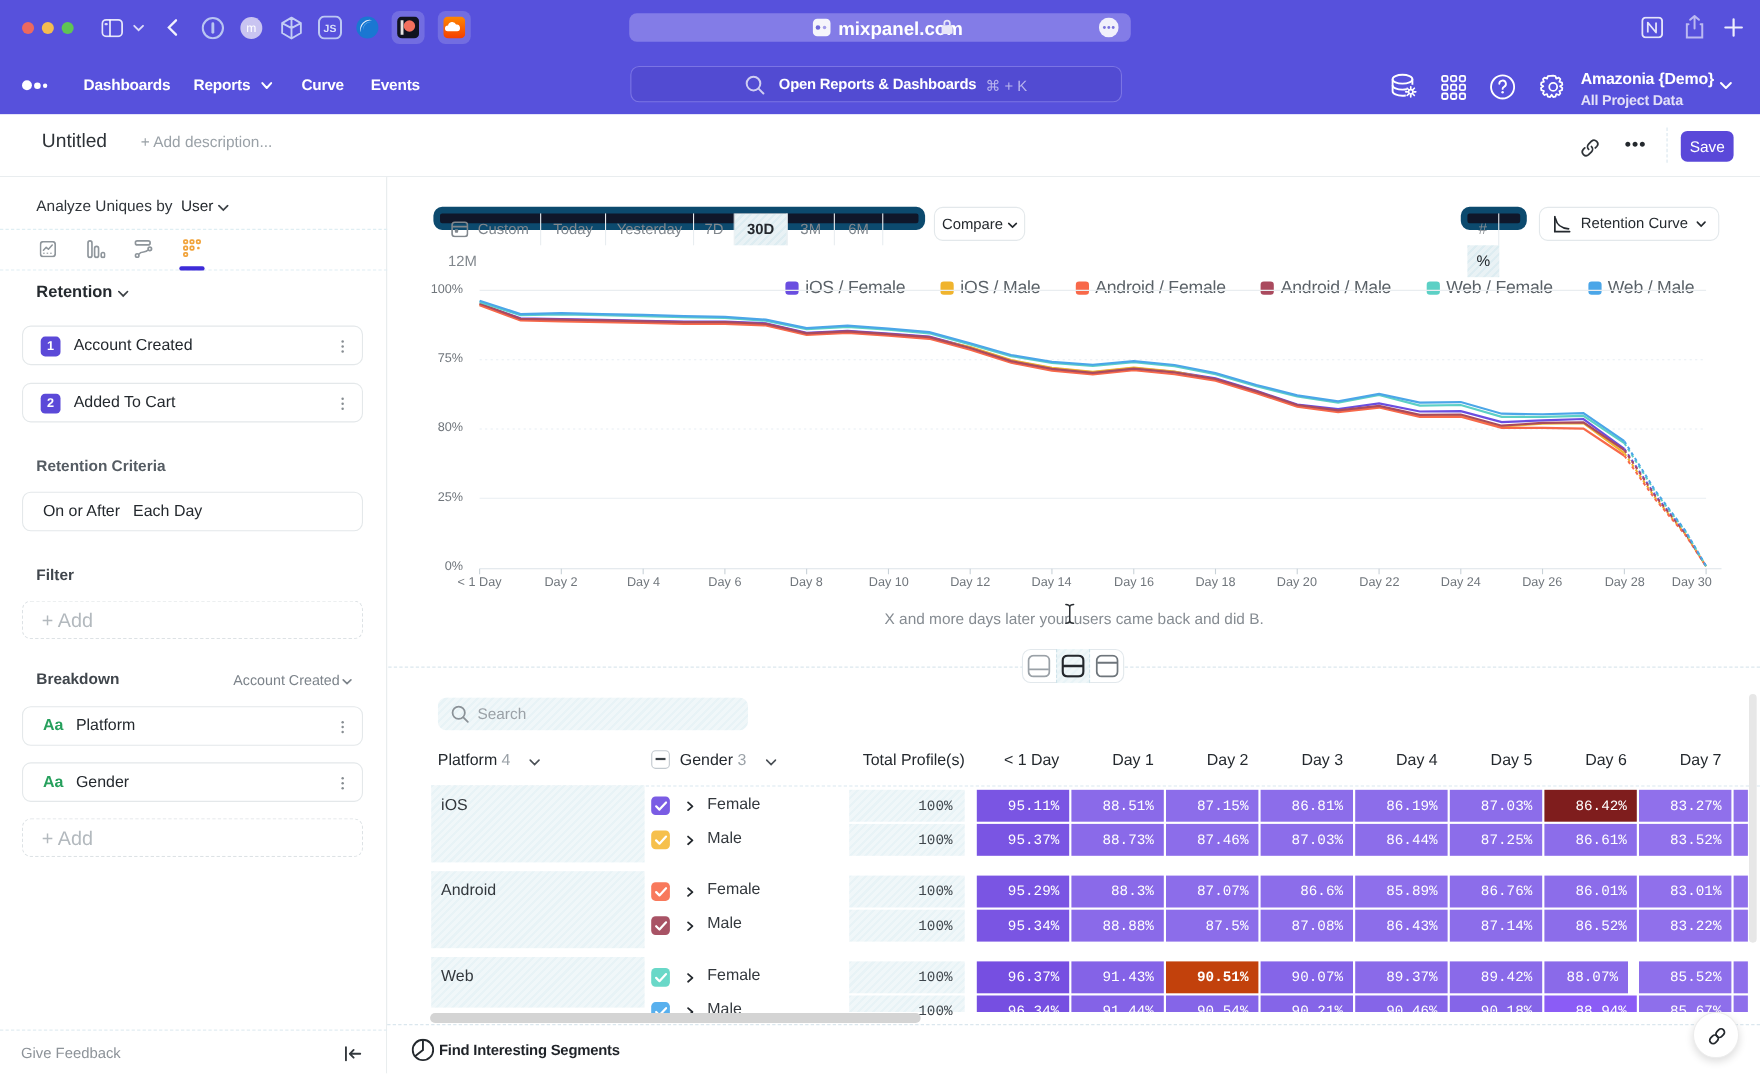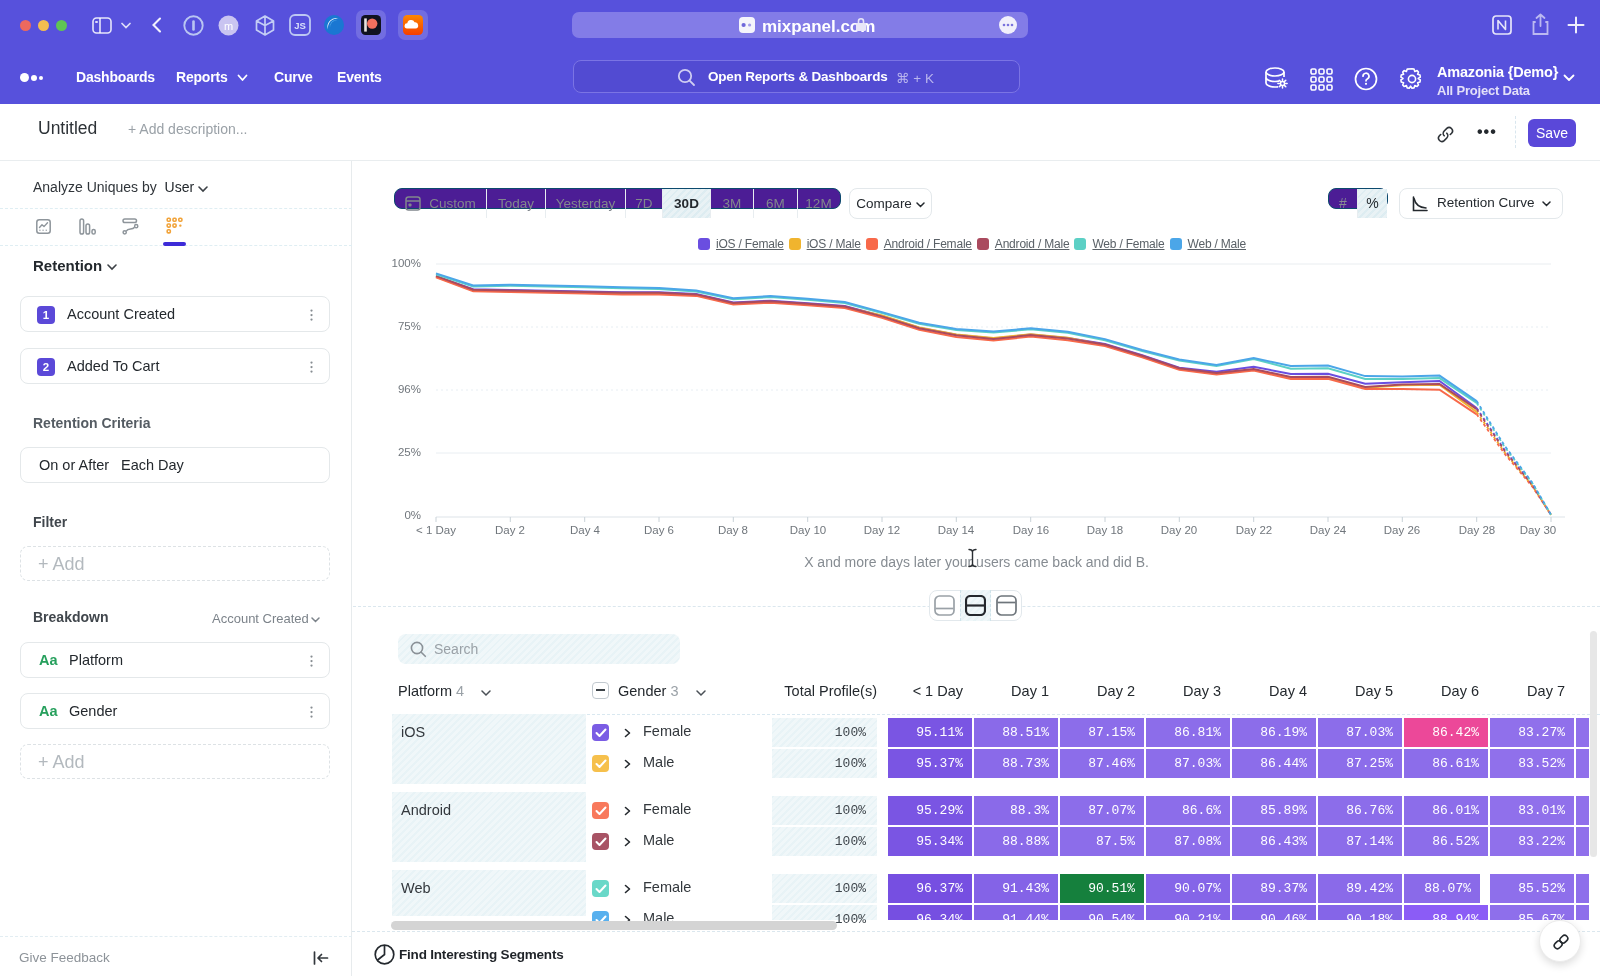--- a/index.html
+++ b/index.html
@@ -13,25 +13,25 @@
 #searchnav{position:absolute;left:573px;top:60px;width:447px;height:33px;background:#524bd2;border:1px solid #7b74e4;border-radius:8px;}
 #pagehead{position:absolute;left:0;top:104px;width:1600px;height:57px;background:#fff;border-bottom:1px solid #e9edef;}
 #sidebar{position:absolute;left:0;top:161px;width:352px;height:815px;background:#fff;border-right:1px solid #e7ebed;}
 .card{position:absolute;left:20px;width:310px;height:36px;border:1px solid #e4e8ea;border-radius:8px;background:#fff;}
 .badge{position:absolute;left:16px;top:9px;width:18px;height:18px;background:#5b49d8;border-radius:4px;color:#fff;font-size:11.5px;font-weight:700;text-align:center;line-height:18px;}
 .cardtxt{position:absolute;left:46px;top:9px;font-size:14.5px;color:#24292e;}
 .vdots{position:absolute;right:16px;top:10px;width:3px;height:16px;}
 .addbox{position:absolute;left:20px;width:310px;height:35px;border:1px dashed #dde2e5;border-radius:8px;color:#b3b9be;font-size:18px;}
 .seclabel{position:absolute;left:33px;font-size:14px;font-weight:700;color:#40464c;}
 #main{position:absolute;left:353px;top:161px;width:1247px;height:815px;background:#fff;}
-.seg{position:absolute;top:27px;height:21px;border:1px solid #0c4a6e;border-radius:8px;background:#4c1d95;}
+.seg{position:absolute;top:27px;height:21px;border:6px solid #0c4a6e;border-radius:8px;background:#0f172a;}
 .segitem{float:left;height:29px;line-height:29px;text-align:center;font-size:13.5px;color:#81878d;border-right:1px solid #e8edf0;}
 .btn{position:absolute;top:27px;height:31px;border:1px solid #e3e8eb;border-radius:8px;background:#fff;font-size:13.5px;color:#24292e;}
 .sel{background:#e9f2f5;background-image:repeating-linear-gradient(135deg,rgba(137,196,214,0.12) 0px,rgba(137,196,214,0.12) 2px,rgba(255,255,255,0) 2px,rgba(255,255,255,0) 5px);color:#24292e;font-weight:700;}
-.legenditem{display:inline-flex;align-items:center;margin:0;font-size:12px;letter-spacing:-0.2px;color:#5a6167;white-space:nowrap;text-decoration:underline;}
+.legenditem{display:inline-flex;align-items:center;margin:16px;font-size:16px;letter-spacing:-0.2px;color:#5a6167;white-space:nowrap;}
 .sw{width:12px;height:12px;border-radius:3px;margin-right:6px;display:inline-block;}
 .ylab{position:absolute;font-size:11.5px;color:#70767c;text-align:right;width:40px;}
 .xlab{position:absolute;font-size:11.5px;color:#70767c;text-align:center;width:60px;top:363px;}
 .hdr{font-size:14.5px;color:#24292e;}
 .shimmer{background:#f0f7f9;background-image:repeating-linear-gradient(135deg,rgba(137,196,214,0.08) 0px,rgba(137,196,214,0.08) 2px,rgba(255,255,255,0) 2px,rgba(255,255,255,0) 5px);}
 .pcell{position:absolute;background:#7d5ce6;color:#fff;font-family:"Liberation Mono",monospace;font-size:13px;text-align:right;line-height:29px;padding-right:9px;}
 .tpcell{position:absolute;left:419px;width:105px;height:29px;font-family:"Liberation Mono",monospace;font-size:13px;color:#3f464c;text-align:right;line-height:29px;padding-right:11px;}
 .cbx{position:absolute;width:17px;height:17px;border-radius:4px;}
 .cbx svg{position:absolute;left:2.5px;top:3.5px;}
 .rowlab{position:absolute;font-size:14.5px;color:#33383d;}
@@ -356,21 +356,21 @@
   <div class="abs" style="left:345px;top:76px;width:548px;display:flex;justify-content:space-between;">
       <span class="legenditem"><span class="sw" style="background:#6a4ee0;"></span>iOS / Female</span>
       <span class="legenditem"><span class="sw" style="background:#f0b42e;"></span>iOS / Male</span>
       <span class="legenditem"><span class="sw" style="background:#f8694a;"></span>Android / Female</span>
       <span class="legenditem"><span class="sw" style="background:#aa4a5e;"></span>Android / Male</span>
       <span class="legenditem"><span class="sw" style="background:#5cd0c5;"></span>Web / Female</span>
       <span class="legenditem"><span class="sw" style="background:#4ba6e8;"></span>Web / Male</span>
     </div>
   <div class="ylab" style="left:28px;top:96px;">100%</div>
     <div class="ylab" style="left:28px;top:159px;">75%</div>
-    <div class="ylab" style="left:28px;top:222px;">96%</div>
+    <div class="ylab" style="left:28px;top:222px;">80%</div>
     <div class="ylab" style="left:28px;top:285px;">25%</div>
     <div class="ylab" style="left:28px;top:348px;">0%</div>
   <div class="xlab" style="left:53px;">&lt; 1 Day</div>
     <div class="xlab" style="left:127px;">Day 2</div>
     <div class="xlab" style="left:202px;">Day 4</div>
     <div class="xlab" style="left:276px;">Day 6</div>
     <div class="xlab" style="left:350px;">Day 8</div>
     <div class="xlab" style="left:425px;">Day 10</div>
     <div class="xlab" style="left:499px;">Day 12</div>
     <div class="xlab" style="left:573px;">Day 14</div>
@@ -470,21 +470,21 @@
   <div class="rowlab" style="left:48px;top:563px;">iOS</div>
   <div class="rowlab" style="left:48px;top:641px;">Android</div>
   <div class="rowlab" style="left:48px;top:719px;">Web</div>
   <div class="tpcell shimmer" style="top:557px;height:29px;">100%</div>
     <div class="pcell" style="left:535px;top:557px;width:84px;height:29px;line-height:29px;background:#7a55e3;">95.11%</div>
     <div class="pcell" style="left:621px;top:557px;width:84px;height:29px;line-height:29px;background:#8a6ae9;">88.51%</div>
     <div class="pcell" style="left:707px;top:557px;width:84px;height:29px;line-height:29px;background:#8c6dea;">87.15%</div>
     <div class="pcell" style="left:793px;top:557px;width:84px;height:29px;line-height:29px;background:#8c6dea;">86.81%</div>
     <div class="pcell" style="left:879px;top:557px;width:84px;height:29px;line-height:29px;background:#8c6dea;">86.19%</div>
     <div class="pcell" style="left:965px;top:557px;width:84px;height:29px;line-height:29px;background:#8c6dea;">87.03%</div>
-    <div class="pcell" style="left:1051px;top:557px;width:84px;height:29px;line-height:29px;background:#ec4899;">86.42%</div>
+    <div class="pcell" style="left:1051px;top:557px;width:84px;height:29px;line-height:29px;background:#7f1d1d;">86.42%</div>
     <div class="pcell" style="left:1137px;top:557px;width:84px;height:29px;line-height:29px;background:#9070eb;">83.27%</div>
     <div class="pcell" style="left:1223px;top:557px;width:13px;height:29px;background:#9070eb;"></div>
     <div class="tpcell shimmer" style="top:588px;height:29px;">100%</div>
     <div class="pcell" style="left:535px;top:588px;width:84px;height:29px;line-height:29px;background:#7a55e3;">95.37%</div>
     <div class="pcell" style="left:621px;top:588px;width:84px;height:29px;line-height:29px;background:#8a6ae9;">88.73%</div>
     <div class="pcell" style="left:707px;top:588px;width:84px;height:29px;line-height:29px;background:#8c6dea;">87.46%</div>
     <div class="pcell" style="left:793px;top:588px;width:84px;height:29px;line-height:29px;background:#8c6dea;">87.03%</div>
     <div class="pcell" style="left:879px;top:588px;width:84px;height:29px;line-height:29px;background:#8c6dea;">86.44%</div>
     <div class="pcell" style="left:965px;top:588px;width:84px;height:29px;line-height:29px;background:#8c6dea;">87.25%</div>
     <div class="pcell" style="left:1051px;top:588px;width:84px;height:29px;line-height:29px;background:#8c6dea;">86.61%</div>
@@ -506,21 +506,21 @@
     <div class="pcell" style="left:707px;top:666px;width:84px;height:29px;line-height:29px;background:#8c6dea;">87.5%</div>
     <div class="pcell" style="left:793px;top:666px;width:84px;height:29px;line-height:29px;background:#8c6dea;">87.08%</div>
     <div class="pcell" style="left:879px;top:666px;width:84px;height:29px;line-height:29px;background:#8c6dea;">86.43%</div>
     <div class="pcell" style="left:965px;top:666px;width:84px;height:29px;line-height:29px;background:#8c6dea;">87.14%</div>
     <div class="pcell" style="left:1051px;top:666px;width:84px;height:29px;line-height:29px;background:#8c6dea;">86.52%</div>
     <div class="pcell" style="left:1137px;top:666px;width:84px;height:29px;line-height:29px;background:#9070eb;">83.22%</div>
     <div class="pcell" style="left:1223px;top:666px;width:13px;height:29px;background:#9070eb;"></div>
     <div class="tpcell shimmer" style="top:713px;height:29px;">100%</div>
     <div class="pcell" style="left:535px;top:713px;width:84px;height:29px;line-height:29px;background:#764fe1;">96.37%</div>
     <div class="pcell" style="left:621px;top:713px;width:84px;height:29px;line-height:29px;background:#8463e7;">91.43%</div>
-    <div class="pcell" style="left:707px;top:713px;width:84px;height:29px;line-height:29px;background:#15803d;">90.51%</div>
+    <div class="pcell" style="left:707px;top:713px;width:84px;height:29px;line-height:29px;background:#c2410c;font-weight:bold;">90.51%</div>
     <div class="pcell" style="left:793px;top:713px;width:84px;height:29px;line-height:29px;background:#8565e8;">90.07%</div>
     <div class="pcell" style="left:879px;top:713px;width:84px;height:29px;line-height:29px;background:#8a6ae9;">89.37%</div>
     <div class="pcell" style="left:965px;top:713px;width:84px;height:29px;line-height:29px;background:#8a6ae9;">89.42%</div>
     <div class="pcell" style="left:1051px;top:713px;width:76px;height:29px;line-height:29px;background:#8a6ae9;">88.07%</div>
     <div class="pcell" style="left:1137px;top:713px;width:84px;height:29px;line-height:29px;background:#8e6feb;">85.52%</div>
     <div class="pcell" style="left:1223px;top:713px;width:13px;height:29px;background:#8e6feb;"></div>
     <div class="tpcell shimmer" style="top:744px;height:15px;">100%</div>
     <div class="pcell" style="left:535px;top:744px;width:84px;height:15px;line-height:29px;background:#764fe1;">96.34%</div>
     <div class="pcell" style="left:621px;top:744px;width:84px;height:15px;line-height:29px;background:#8463e7;">91.44%</div>
     <div class="pcell" style="left:707px;top:744px;width:84px;height:15px;line-height:29px;background:#8565e8;">90.54%</div>

